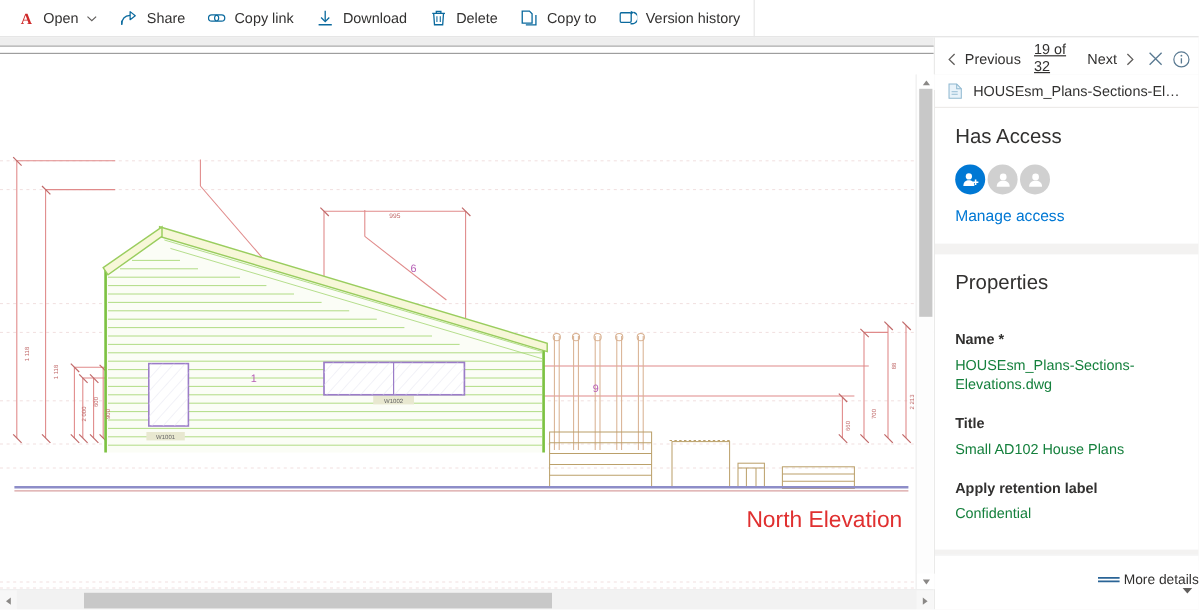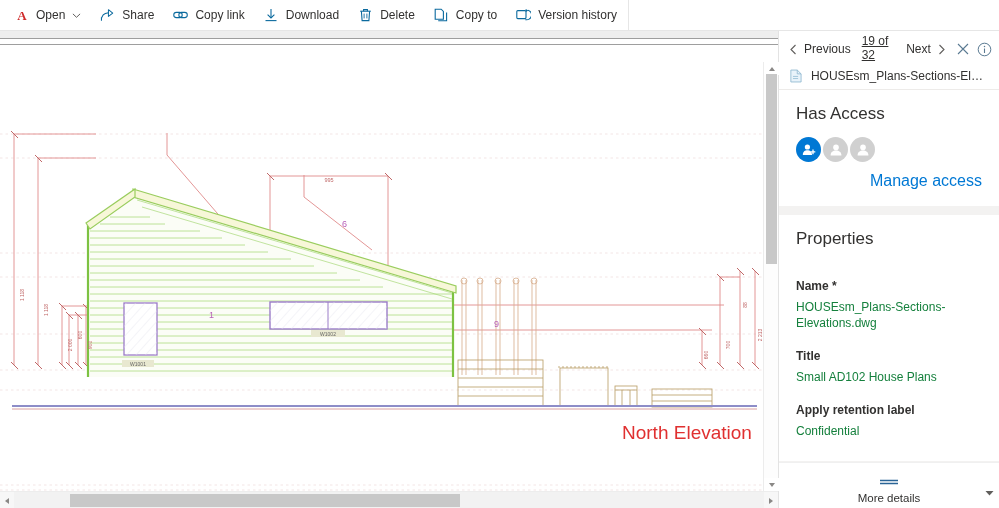--- a/index.html
+++ b/index.html
@@ -100,33 +100,33 @@
   }
   .dfile .fname { margin-left: 9px; overflow: hidden; white-space: nowrap; text-overflow: ellipsis; }
 
   .dscrollarea { flex: 1; overflow: hidden; position: relative; }
   .card { background: #ffffff; margin-bottom: 9px; padding: 14px 17px 16px 17px; }
   .card-h { font-size: 17px; color: #323130; font-weight: 400; margin-bottom: 13px; }
   .avatars { display: flex; align-items: center; margin-bottom: 10px; }
   .av { width: 25px; height: 25px; border-radius: 50%; margin-right: 2px; display:flex; align-items:center; justify-content:center; }
   .av.blue { background: #0078d4; }
   .av.gray { background: #d0d0d0; }
-  .lnk { font-size: 16px; color: #0078d4; cursor: pointer; text-align: right; }
+  .lnk { font-size: 13px; color: #0078d4; cursor: pointer; }
 
   .prop { margin-bottom: 18px; }
   .prop:last-child { margin-bottom: 0; }
   .prop-l { font-size: 12px; color: #323130; font-weight: 600; margin-bottom: 6px; }
   .prop-v { font-size: 12px; color: #15803d; line-height: 16px; word-break: break-word; }
 
   .act-day { font-size: 11.5px; color: #605e5c; margin-bottom: 9px; }
 
   .morebar {
     position: absolute; left: 0; right: 0; bottom: 0; height: 46px;
     background: #ffffff; border-top: 1px solid #f0f0f0;
-    display: flex; flex-direction: column; align-items: center; justify-content: flex-end;
+    display: flex; align-items: center; justify-content: flex-end;
     padding-bottom: 4px;
     z-index: 5;
   }
   .morebar .handle { margin-bottom: 2px; }
   .morebar .mtxt { font-size: 11.5px; color: #323130; cursor: pointer; }
   .panecaret { position: absolute; right: 5px; bottom: 7px; }
 </style>
 </head>
 <body>
 

